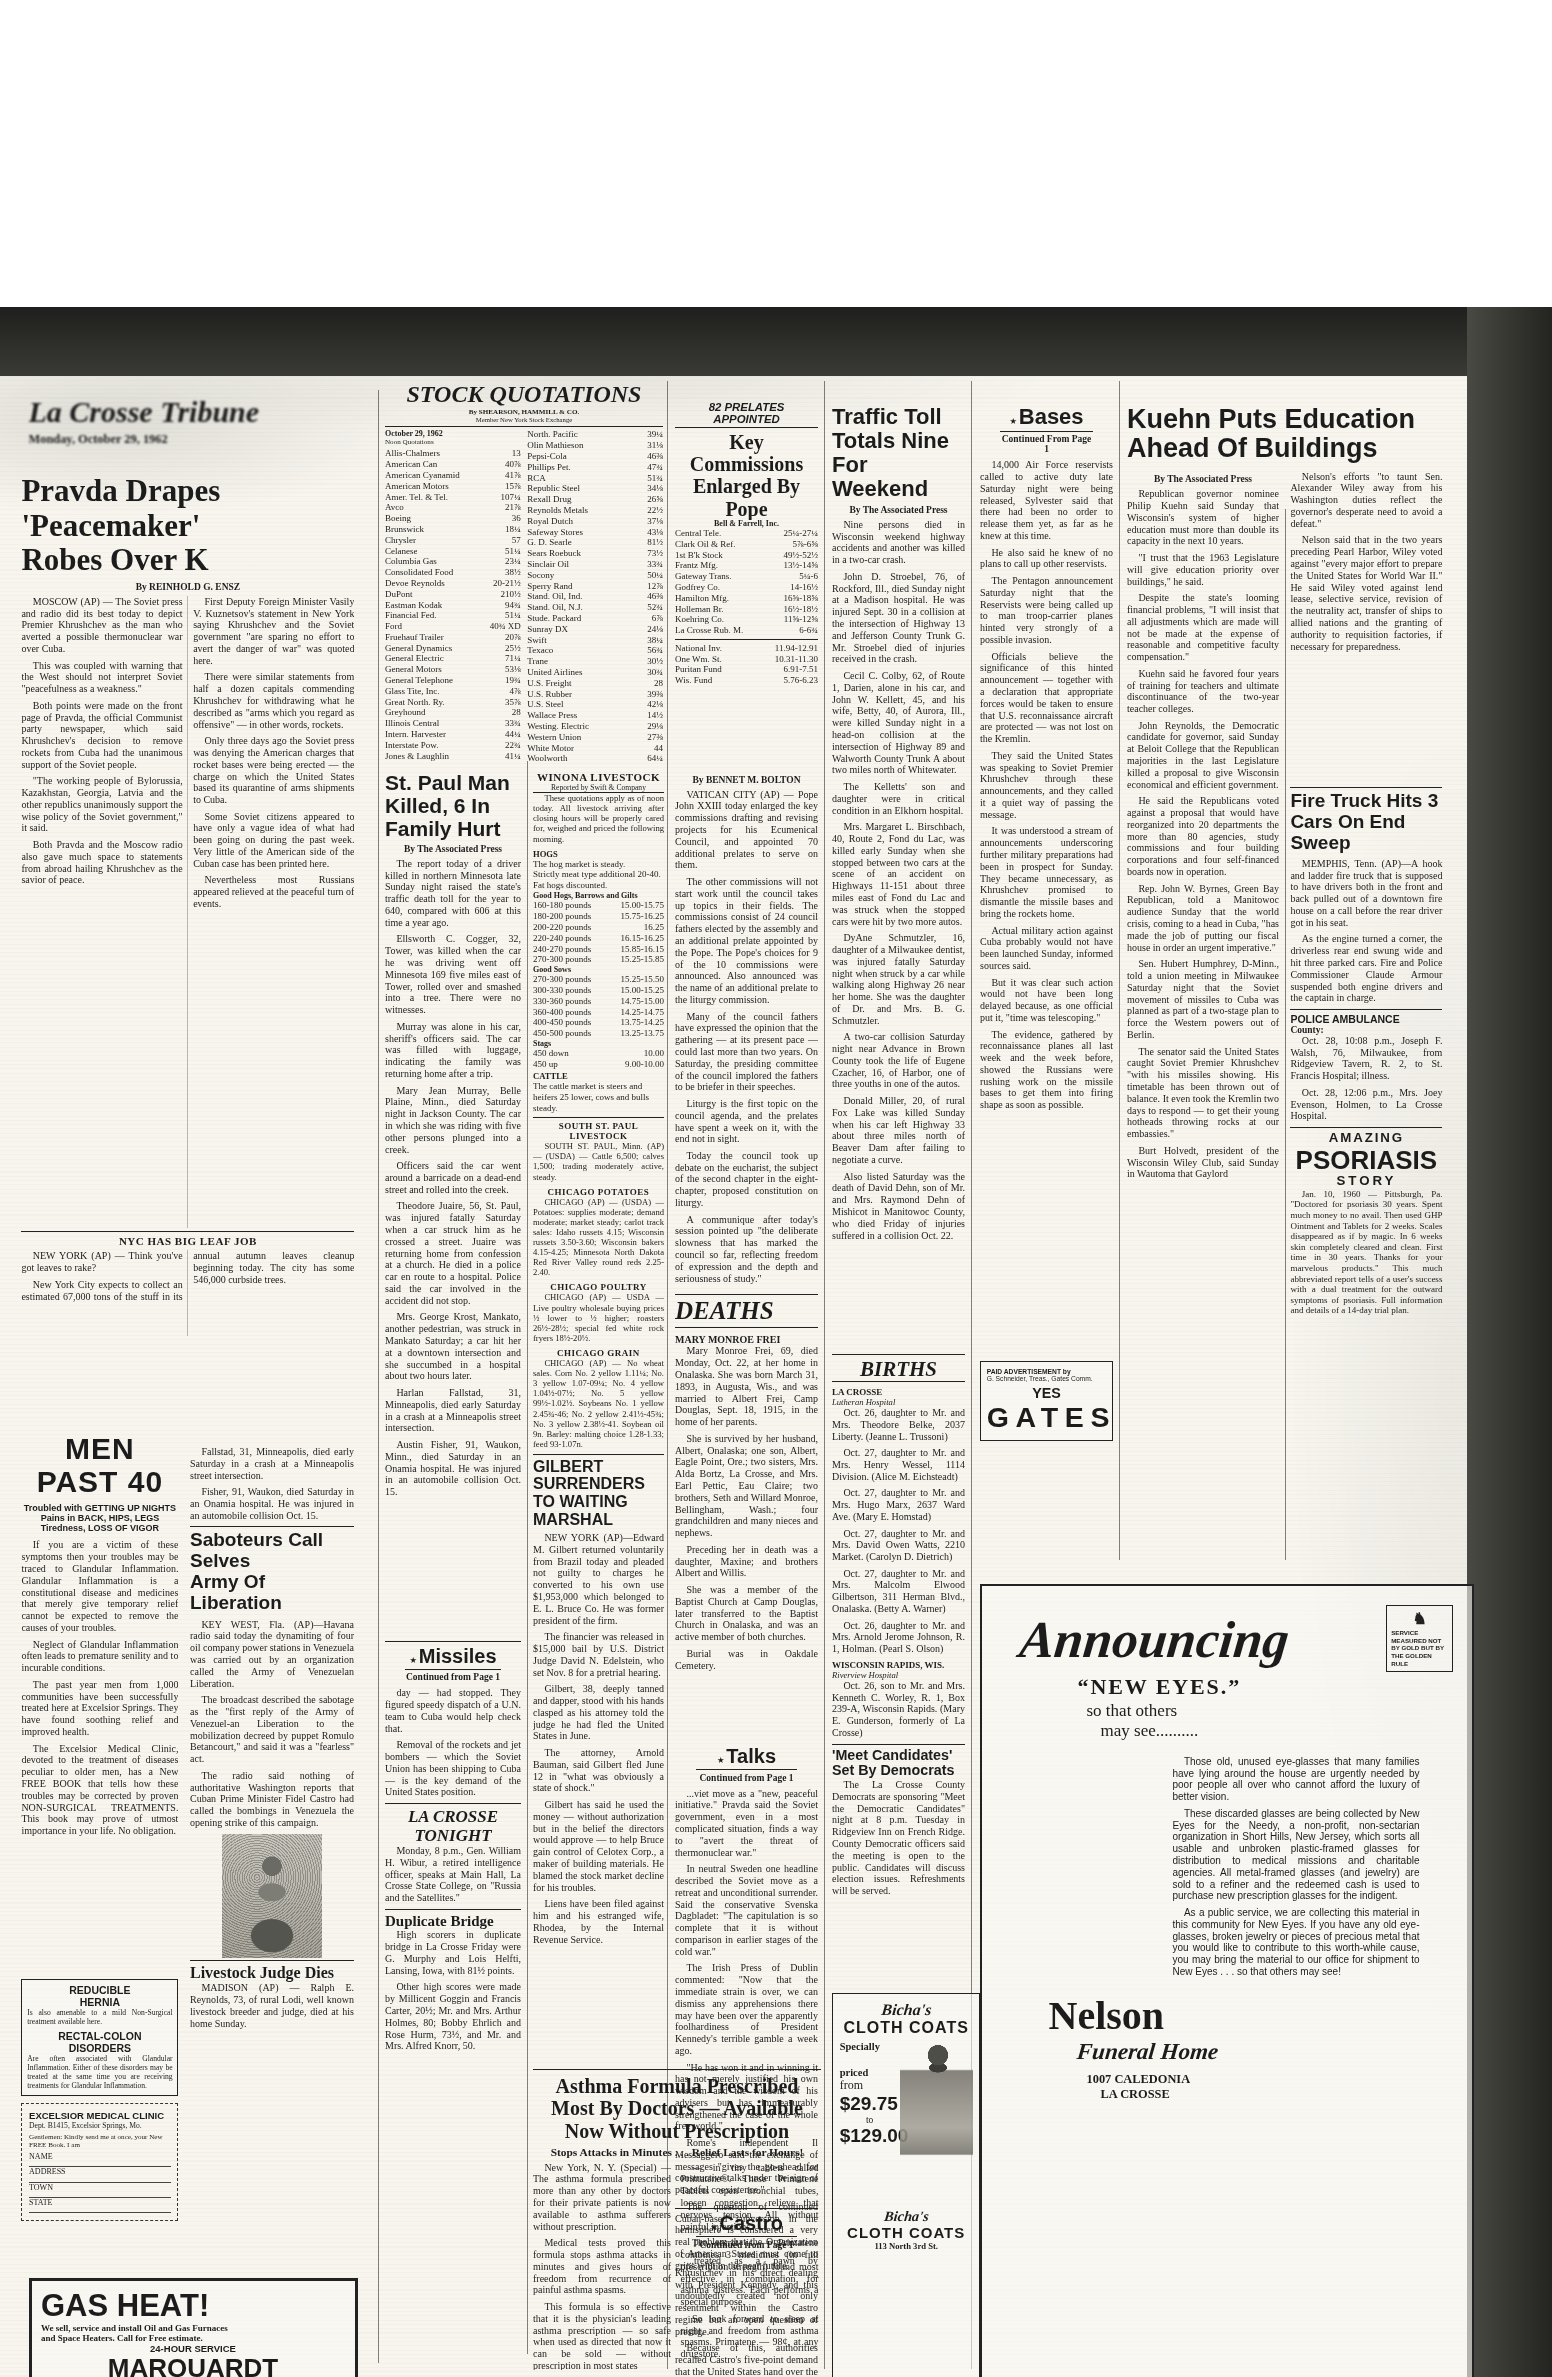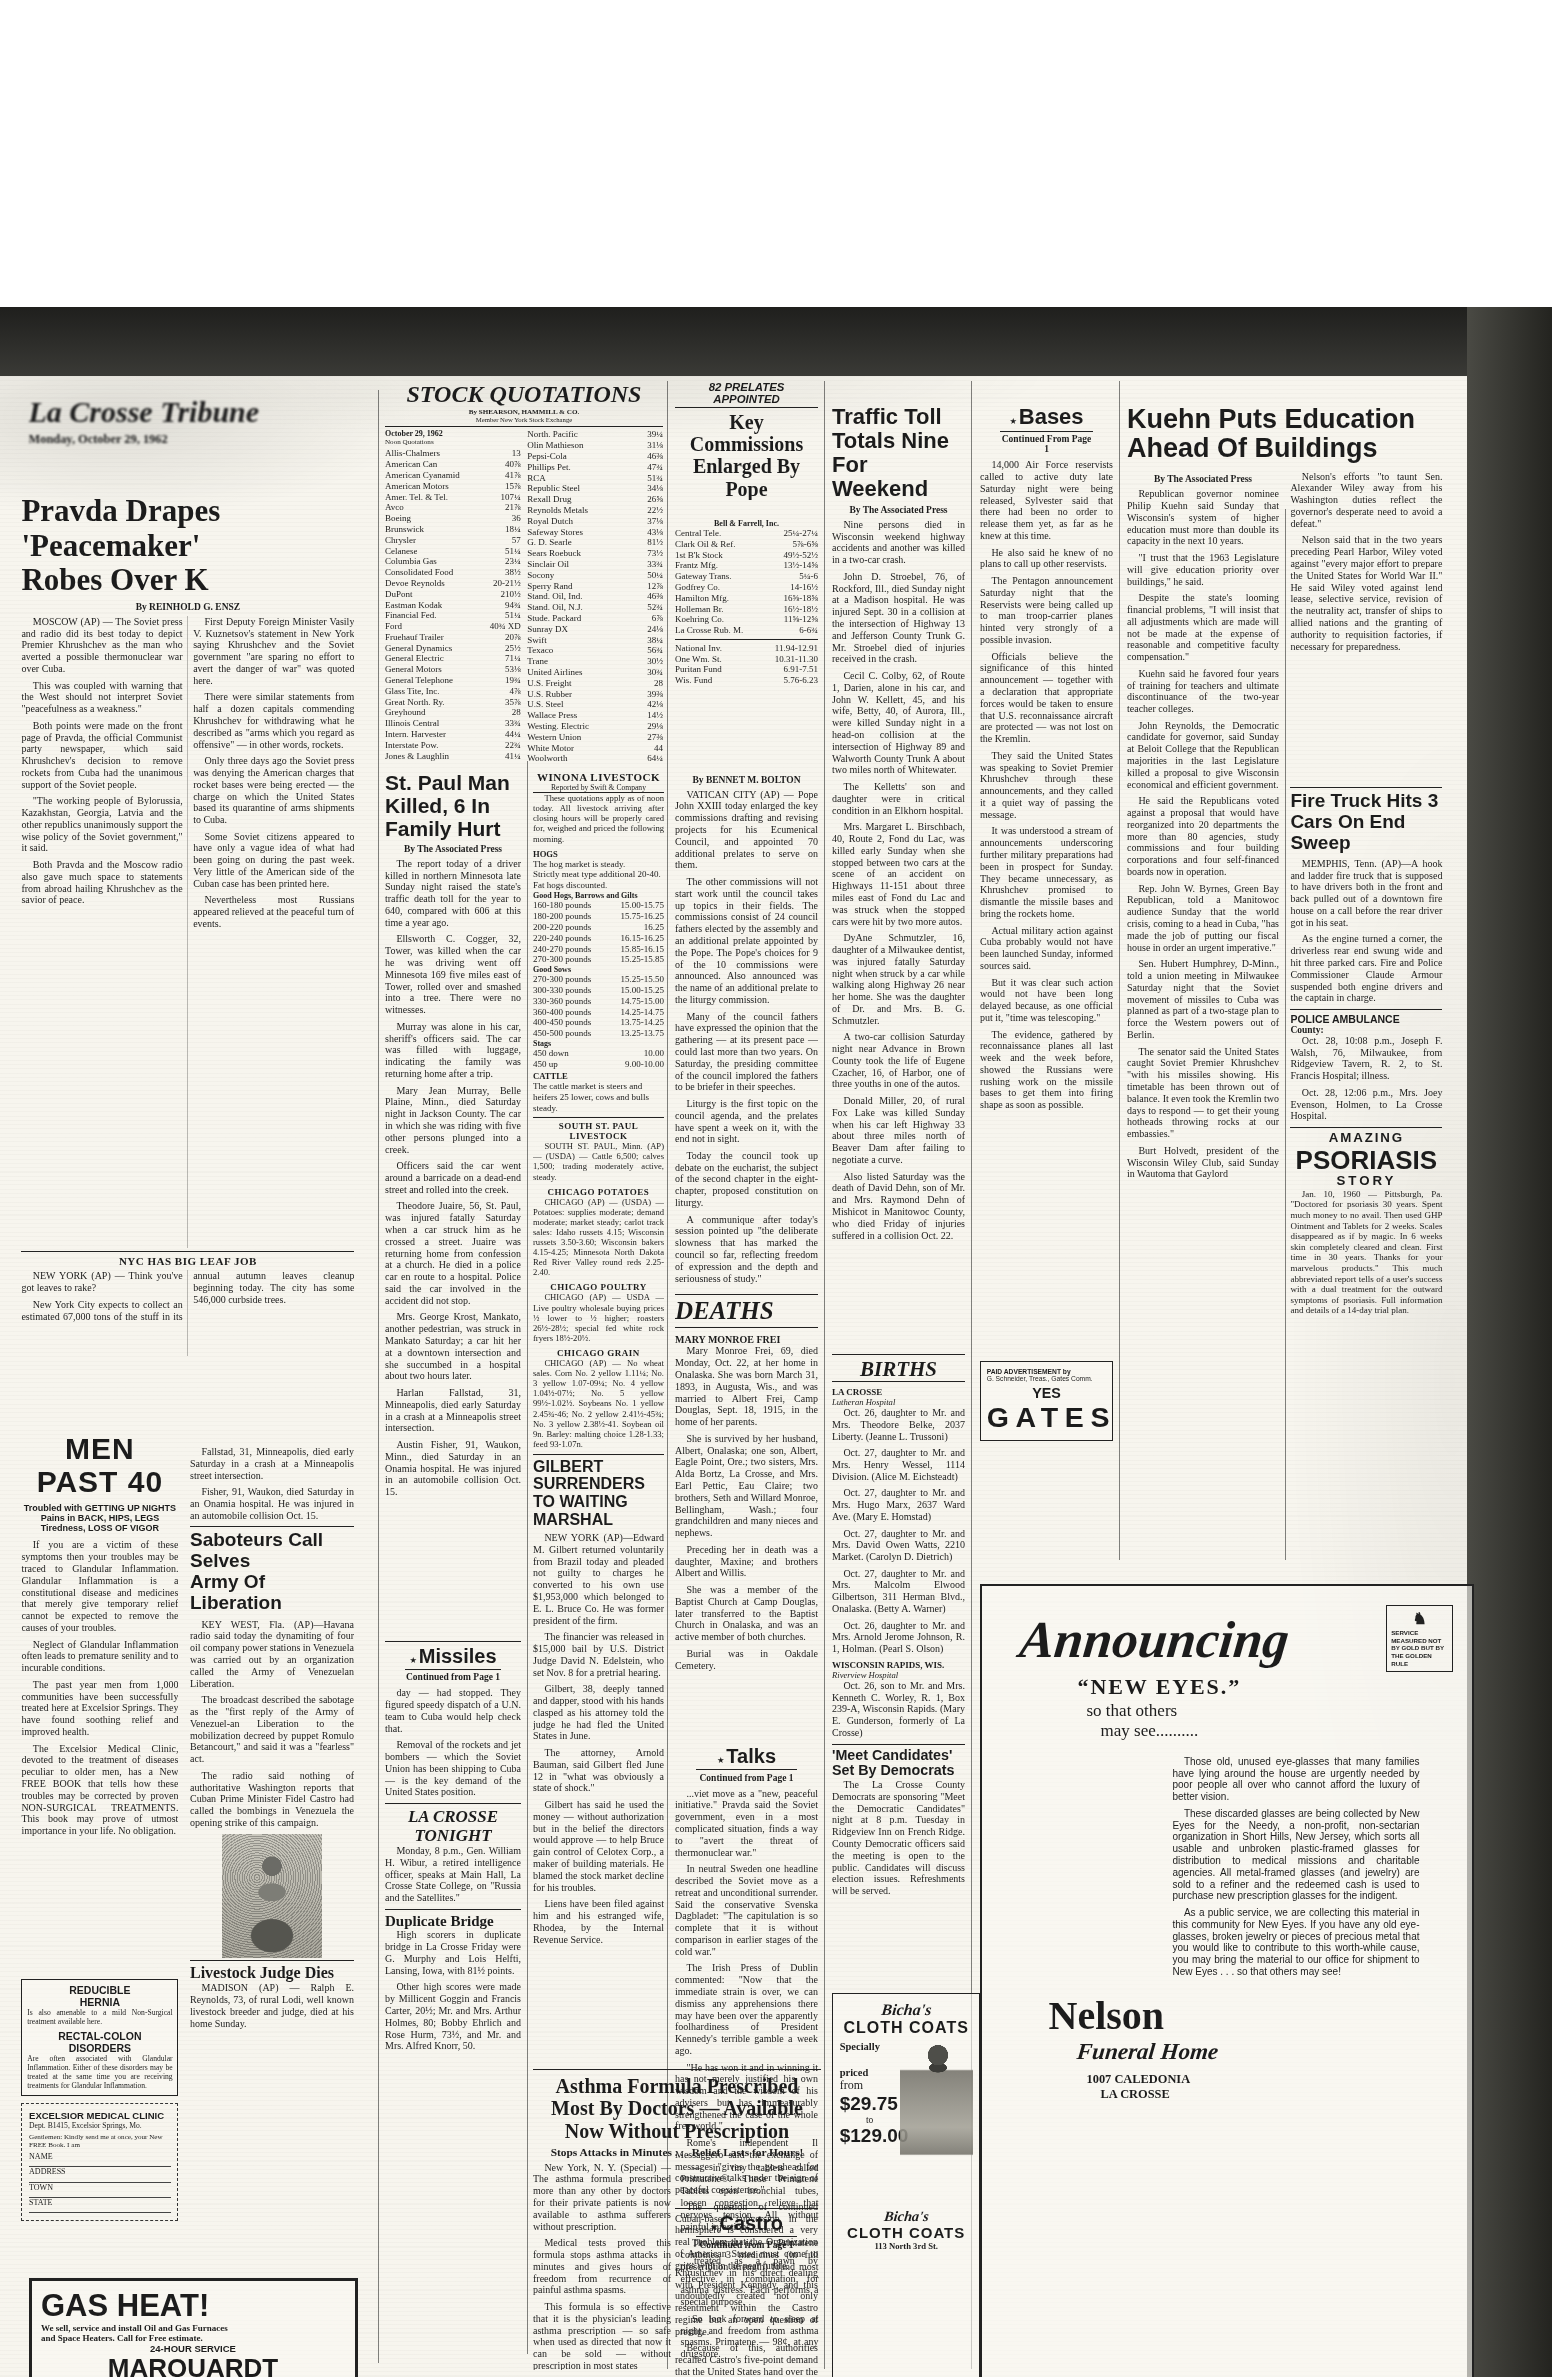--- a/index.html
+++ b/index.html
@@ -19,21 +19,21 @@
       radial-gradient(ellipse 238px 951px at 99% 50%,rgba(60,60,55,.12),transparent 70%);}
   .vr{position:absolute;width:1px;background:rgba(30,30,30,.55);}
   .blk{position:absolute;overflow:hidden;}
   .para{font-size:10px;line-height:1.18;text-align:justify;margin:0 0 4.8px 0;text-indent:11.4px;}
   .tline{font-size:9px;line-height:1.22;}
   .qrow{display:flex;justify-content:space-between;font-size:9px;line-height:1.2;}
   .qn{white-space:nowrap;overflow:hidden;}
   .qp{white-space:nowrap;}
   .headline-serif{font-weight:bold;line-height:1.12;white-space:pre-line;}
   .headline-sans{font-family:"Liberation Sans",sans-serif;font-weight:bold;line-height:1.1;white-space:pre-line;}
-  .kicker{font-family:"Liberation Sans",sans-serif;font-weight:bold;font-style:italic;}
+  .kicker{font-family:"Liberation Sans",sans-serif;font-weight:bold;font-style:italic;margin-top:20px;}
   .byline{text-align:center;font-weight:bold;font-size:9.5px;margin:3.8px 0;}
   .cont-line{text-align:center;font-weight:bold;font-size:9.5px;border-top:1px solid #222;
              width:70%;margin:1.9px auto 4.8px auto;padding-top:2.9px;}
   .sec-rule{border-top:1px solid #222;margin:2.9px 0;}
   .star{font-size:1.1em;}
   .smallhead{font-weight:bold;font-size:11px;text-align:center;letter-spacing:0.5px;}
   .adbox{border:1.9px solid #222;background:rgba(250,249,243,.6);}
   .blurred{filter:blur(1px);}
   .twocol{column-count:2;column-gap:10.5px;column-rule:0.5px solid rgba(0,0,0,.25);}
   .photo{background:
@@ -70,21 +70,21 @@
     <div class="vr" style="left:824px;top:4.8px;height:1988px"></div>
     <div class="vr" style="left:971px;top:4.8px;height:1988px"></div>
     <div class="vr" style="left:1119px;top:4.8px;height:1179px"></div>
     <div class="vr" style="left:1285px;top:133px;height:1051px"></div>
 
     <div class="blk blurred" style="left:28.5px;top:19px;width:295px;">
       <div style="font-size:30px;font-weight:bold;font-style:italic;">La Crosse Tribune</div>
       <div style="font-size:12.4px;font-weight:bold;margin-top:2.9px;">Monday, October 29, 1962</div>
     </div>
 
-    <div class="blk" style="left:21.4px;top:118px;width:333px;">
+    <div class="blk" style="left:21.4px;top:98px;width:333px;">
       <div class="headline-serif" style="font-size:31px;">Pravda Drapes
 'Peacemaker'
 Robes Over K</div>
       <div class="byline">By REINHOLD G. ENSZ</div>
       <div class="twocol" style="height:632px;">
           <p class="para">MOSCOW (AP) — The Soviet press and radio did its best today to depict Premier Khrushchev as the man who averted a possible thermonuclear war over Cuba.</p>
           <p class="para">This was coupled with warning that the West should not interpret Soviet "peacefulness as a weakness."</p>
           <p class="para">Both points were made on the front page of Pravda, the official Communist party newspaper, which said Khrushchev's decision to remove rockets from Cuba had the unanimous support of the Soviet people.</p>
           <p class="para">"The working people of Bylorussia, Kazakhstan, Georgia, Latvia and the other republics unanimously support the wise policy of the Soviet government," it said.</p>
           <p class="para">Both Pravda and the Moscow radio also gave much space to statements from abroad hailing Khrushchev as the savior of peace.</p>

